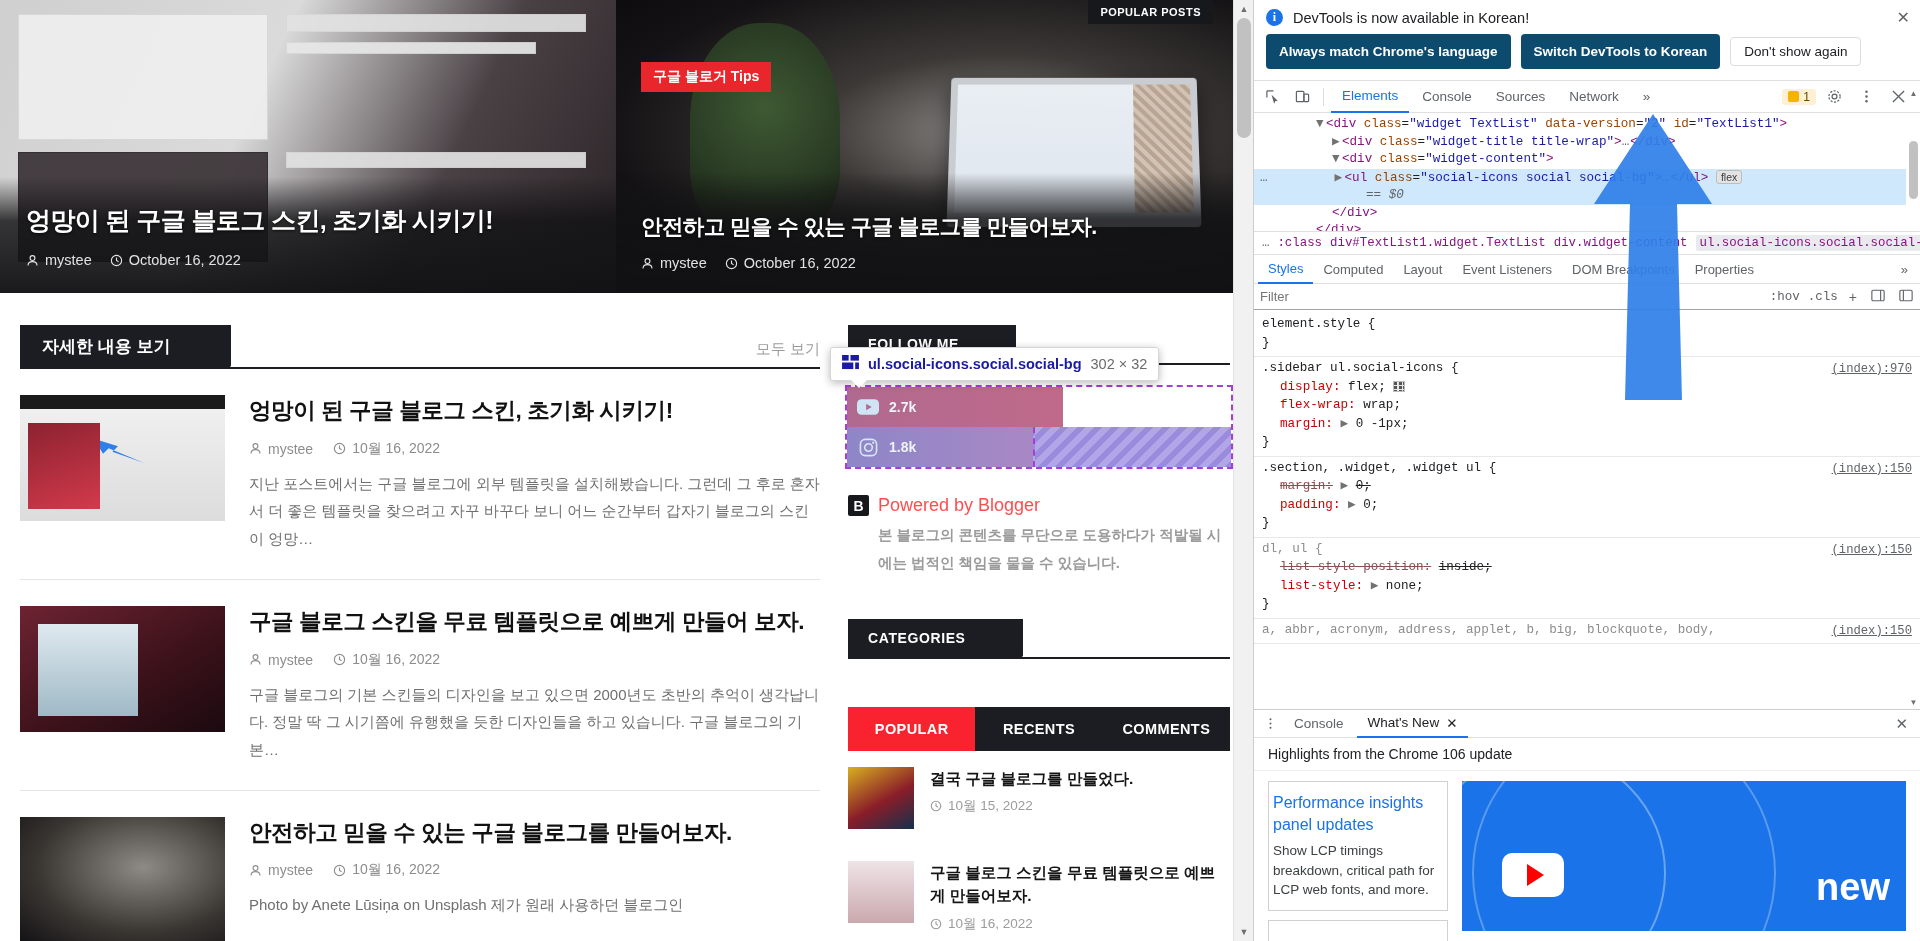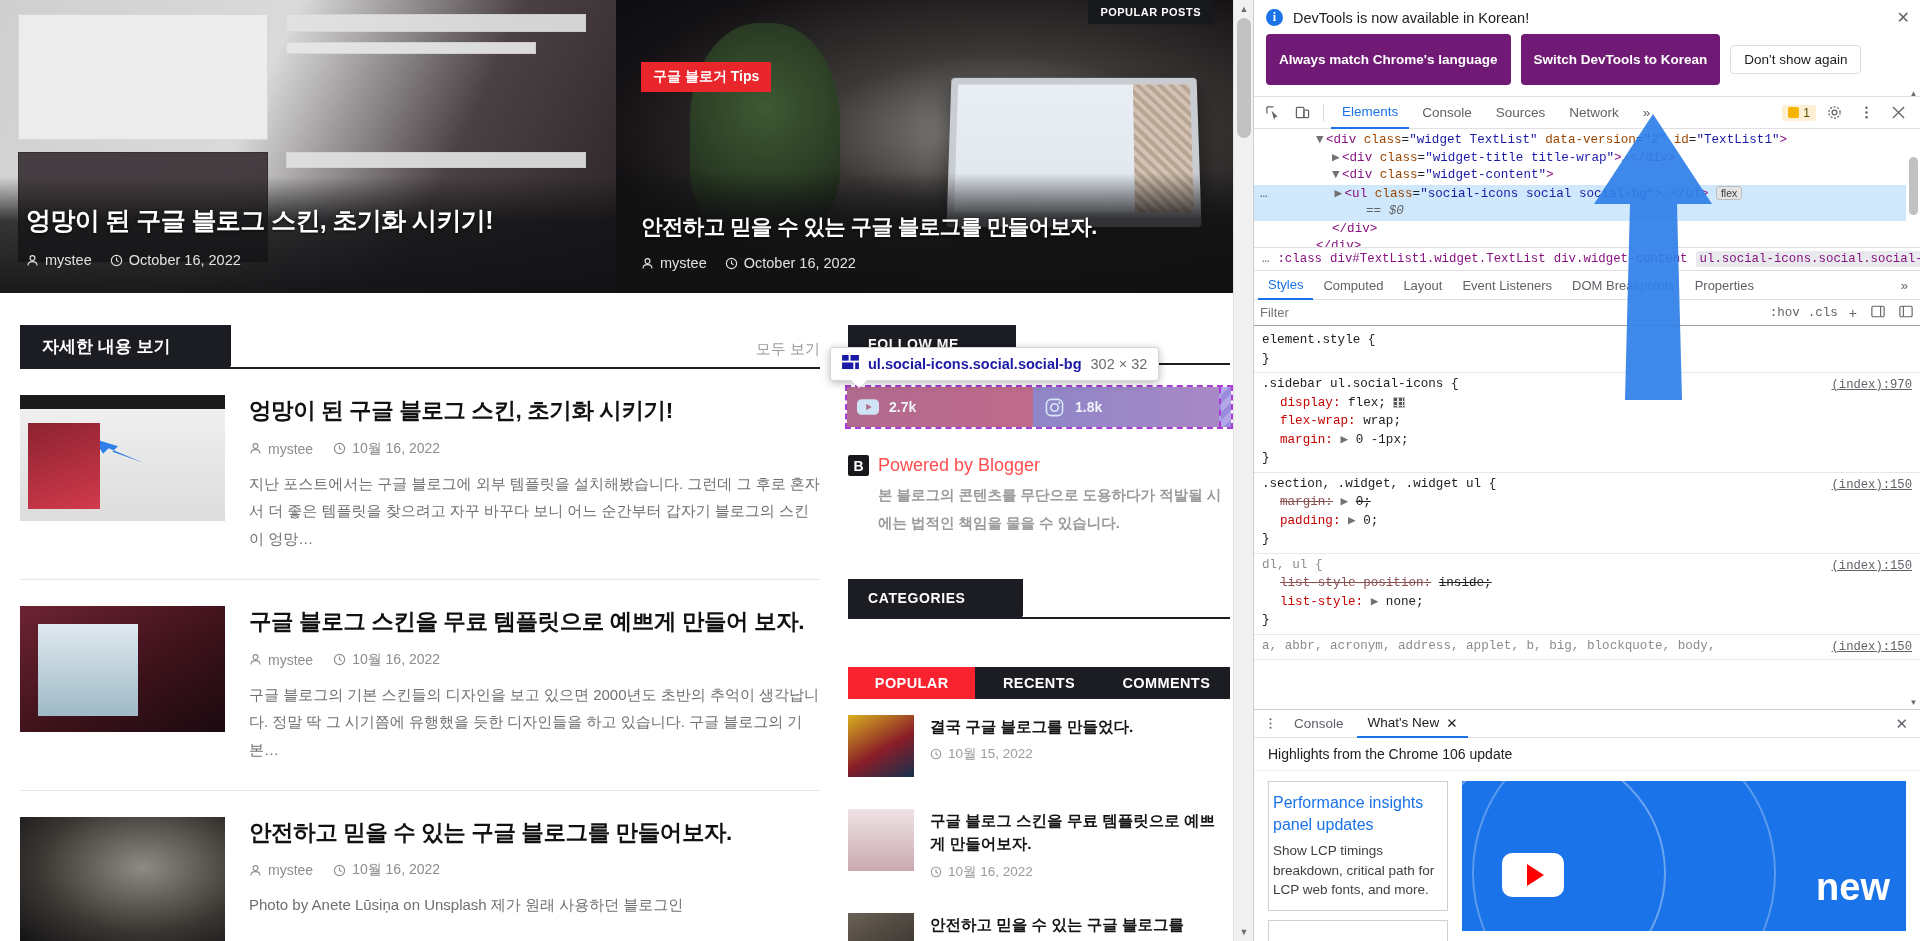--- a/index.html
+++ b/index.html
@@ -85,42 +85,42 @@
      align-items:center; padding:0 56px 0 20px; font-weight:bold; font-size:14px; width:max-content;
      letter-spacing:.6px;}
   .side-ribbon:after { content:""; position:absolute; right:-1px; top:0; border-left:30px solid transparent;
      border-top:38px solid #1b1d22; }
   .side-block { margin-top:26px; }
   .side-rule { border-bottom:2px solid #1b1d22; }
 
   .social-icons { display:flex; flex-wrap:wrap; margin:0 -1px; padding:0; list-style:none;
      outline:2px dashed #a93bd6; }
   .social-icons li { height:40px; display:flex; align-items:center; }
-  .si-yt { width:186px; background:linear-gradient(90deg,#b06a8f,#c06a8a); }
+  .si-yt { width:216px; background:linear-gradient(90deg,#b06a8f,#c06a8a); }
   .si-ig { width:186px; background:linear-gradient(90deg,#8e86c8,#a888c4); }
   .si-fill { flex:1; background:repeating-linear-gradient(135deg,#b3a6e8 0 6px,#9a8bdd 6px 12px); border-left:2px dashed #a93bd6;}
   .si-ico { width:42px; display:flex; align-items:center; justify-content:center; color:#dbe9f6; }
   .si-num { color:#eef3f8; font-size:14px; font-weight:bold; }
 
   .tooltip { position:absolute; background:#fff; border:1px solid #d6d6d6; border-radius:3px;
      box-shadow:0 2px 9px rgba(0,0,0,.28); padding:7px 11px; display:flex; align-items:center; gap:9px;
      font-size:14.5px; white-space:nowrap; z-index:40; }
   .tooltip b { color:#1a1aa6; }
   .tooltip .dim { color:#6b6b6b; font-weight:normal;}
   .tooltip:after { content:""; position:absolute; left:20px; bottom:-8px; border-left:8px solid transparent;
      border-right:8px solid transparent; border-top:8px solid #fff; }
 
   .blogger-row { display:flex; align-items:center; gap:9px; margin-top:28px; }
   .blogger-b { width:21px; height:21px; background:#17181c; color:#fff; font-weight:bold;
      font-size:14px; display:flex; align-items:center; justify-content:center; border-radius:2px;}
   .blogger-link { color:#ff4d4d; font-size:18px; }
   .blogger-note { color:#9b9b9b; font-size:14.5px; line-height:1.9; margin-top:6px; padding-left:30px;font-weight:bold;}
 
   .tabs { display:flex; margin-top:18px; }
-  .tab { flex:1; text-align:center; padding:8px 0; background:#1b1d22; color:#fff;
+  .tab { flex:1; text-align:center; padding:14px 0; background:#1b1d22; color:#fff;
      font-weight:bold; font-size:14.5px; letter-spacing:.4px; }
   .tab.active { background:#f8232e; }
 
   .mini { display:flex; gap:16px; padding:16px 0; align-items:flex-start;}
   .mini-th { width:66px; height:62px; flex:none; }
   .m1 { background:linear-gradient(150deg,#d8b020,#8a1d28 55%,#14304d); }
   .m2 { background:linear-gradient(#efe3e6,#c9a9ae); }
   .m3 { background:linear-gradient(150deg,#6a6055,#2b2724); }
   .mini-t { font-size:15.5px; font-weight:bold; color:#151515; line-height:1.5; }
   .mini-d { color:#9c9c9c; font-size:13.5px; margin-top:7px; display:flex; align-items:center; gap:6px;}
@@ -134,22 +134,22 @@
   #devtools { width:667px; height:941px; background:#fff; border-left:1px solid #cdcdcd;
      display:flex; flex-direction:column; font-size:13px; color:#202124; position:relative;}
 
   .dt-banner { display:flex; flex-direction:column; gap:8px; padding:9px 12px 11px;
      border-bottom:1px solid #e0e0e0; position:relative;}
   .dt-banner-row { display:flex; align-items:center; gap:10px; }
   .info-ico { width:17px; height:17px; border-radius:50%; background:#1a73e8; color:#fff;
      font-size:12px; font-weight:bold; display:flex; align-items:center; justify-content:center; font-family:"Liberation Serif",serif;}
   .banner-text { font-size:14.5px; color:#202124; }
   .banner-close { position:absolute; right:10px; top:8px; color:#5f6368; font-size:16px; cursor:default;}
-  .btn-blue { background:#701a75; color:#fff; border:none; border-radius:4px;
-     padding:18px 13px; font-size:13.5px; font-weight:bold; font-family:"Liberation Sans",sans-serif;}
+  .btn-blue { background:#0c4a6e; color:#fff; border:none; border-radius:4px;
+     padding:10px 13px; font-size:13.5px; font-weight:bold; font-family:"Liberation Sans",sans-serif;}
   .btn-plain { background:#fff; color:#202124; border:1px solid #dadce0; border-radius:4px;
      padding:6px 13px; font-size:13.5px; font-family:"Liberation Sans",sans-serif;}
 
   .dt-tabbar { display:flex; align-items:center; height:32px; border-bottom:1px solid #e0e0e0;
       padding:0 4px; gap:2px; }
   .dt-icobtn { width:28px; height:26px; display:flex; align-items:center; justify-content:center; color:#5f6368;}
   .dt-sep { width:1px; height:18px; background:#dadce0; margin:0 5px;}
   .dt-tab { padding:0 11px; height:32px; display:flex; align-items:center; color:#5f6368; font-size:13.5px;}
   .dt-tab.active { color:#1a73e8; border-bottom:2px solid #1a73e8; }
   .dt-right { margin-left:auto; display:flex; align-items:center; gap:4px; padding-right:4px;}

